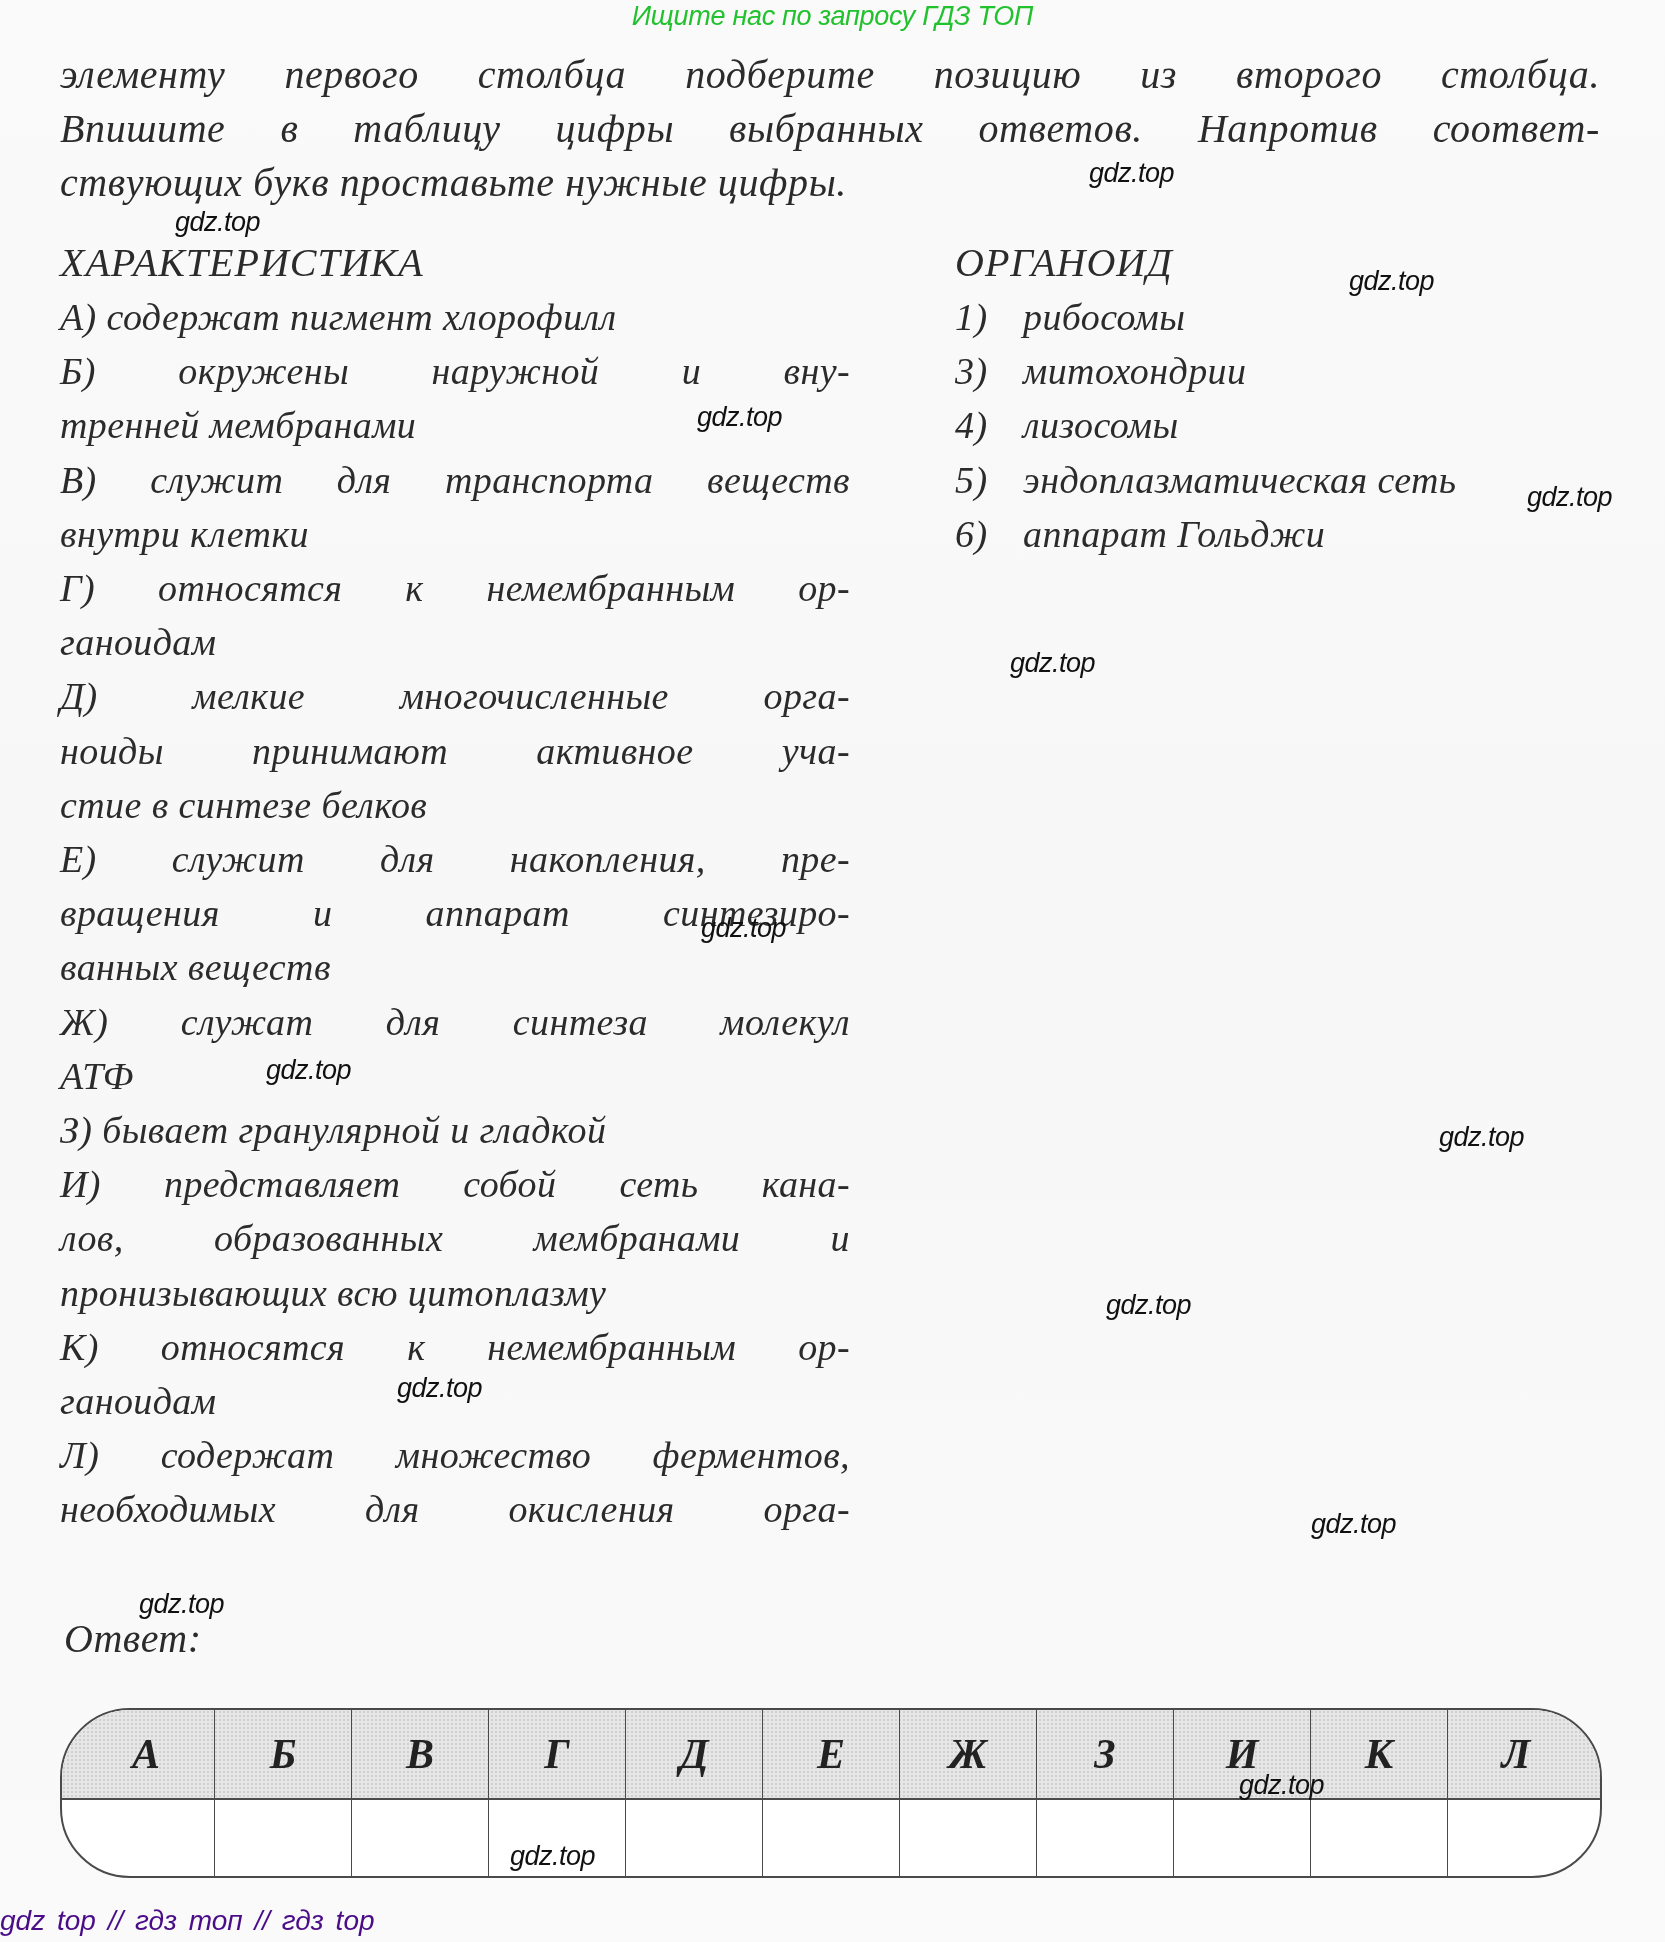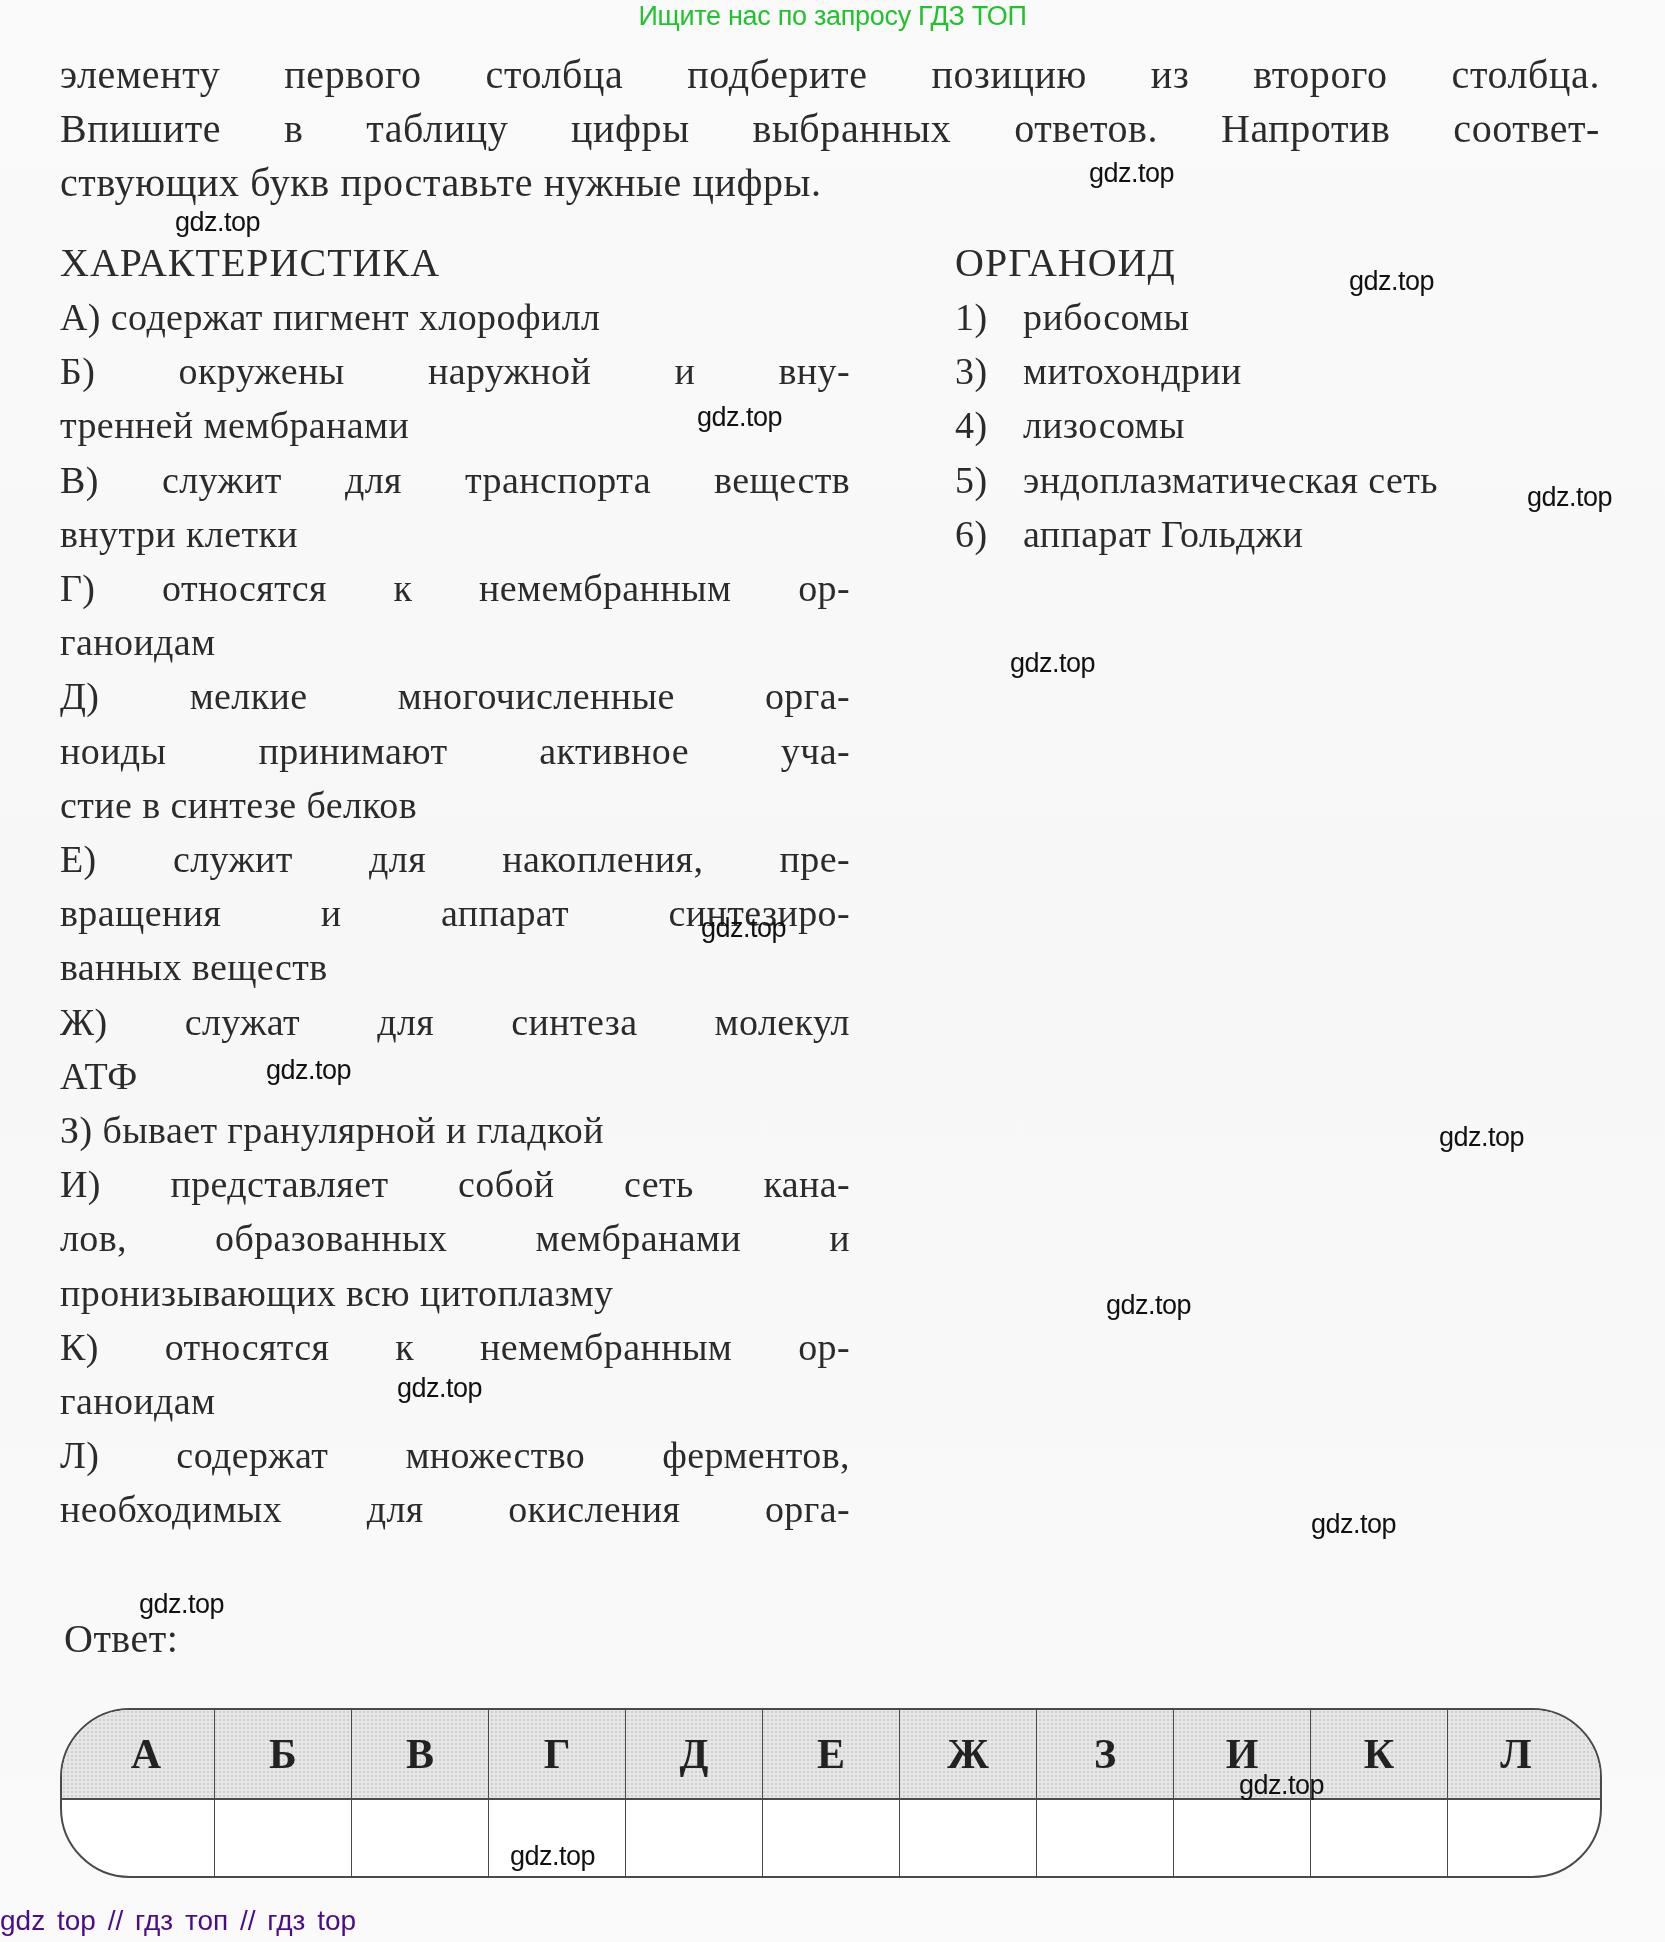--- a/index.html
+++ b/index.html
@@ -13,20 +13,21 @@
       position: relative;
       overflow: hidden;
       font-family: "Liberation Serif", "DejaVu Serif", serif;
       color: #2b2b2b;
     }
     .page {
       position: absolute;
       left: 0; top: 0;
       width: 1665px; height: 1942px;
       background: linear-gradient(180deg, #fafafa 0%, #f7f7f7 50%, #fafafa 100%);
+      font-style: italic;
     }
     .top-banner {
       position: absolute;
       top: 0; left: 0; width: 1665px;
       text-align: center;
       font-family: "Liberation Sans", "DejaVu Sans", sans-serif;
       font-size: 27px;
       line-height: 32px;
       color: #22c12e;
       letter-spacing: -0.3px;

